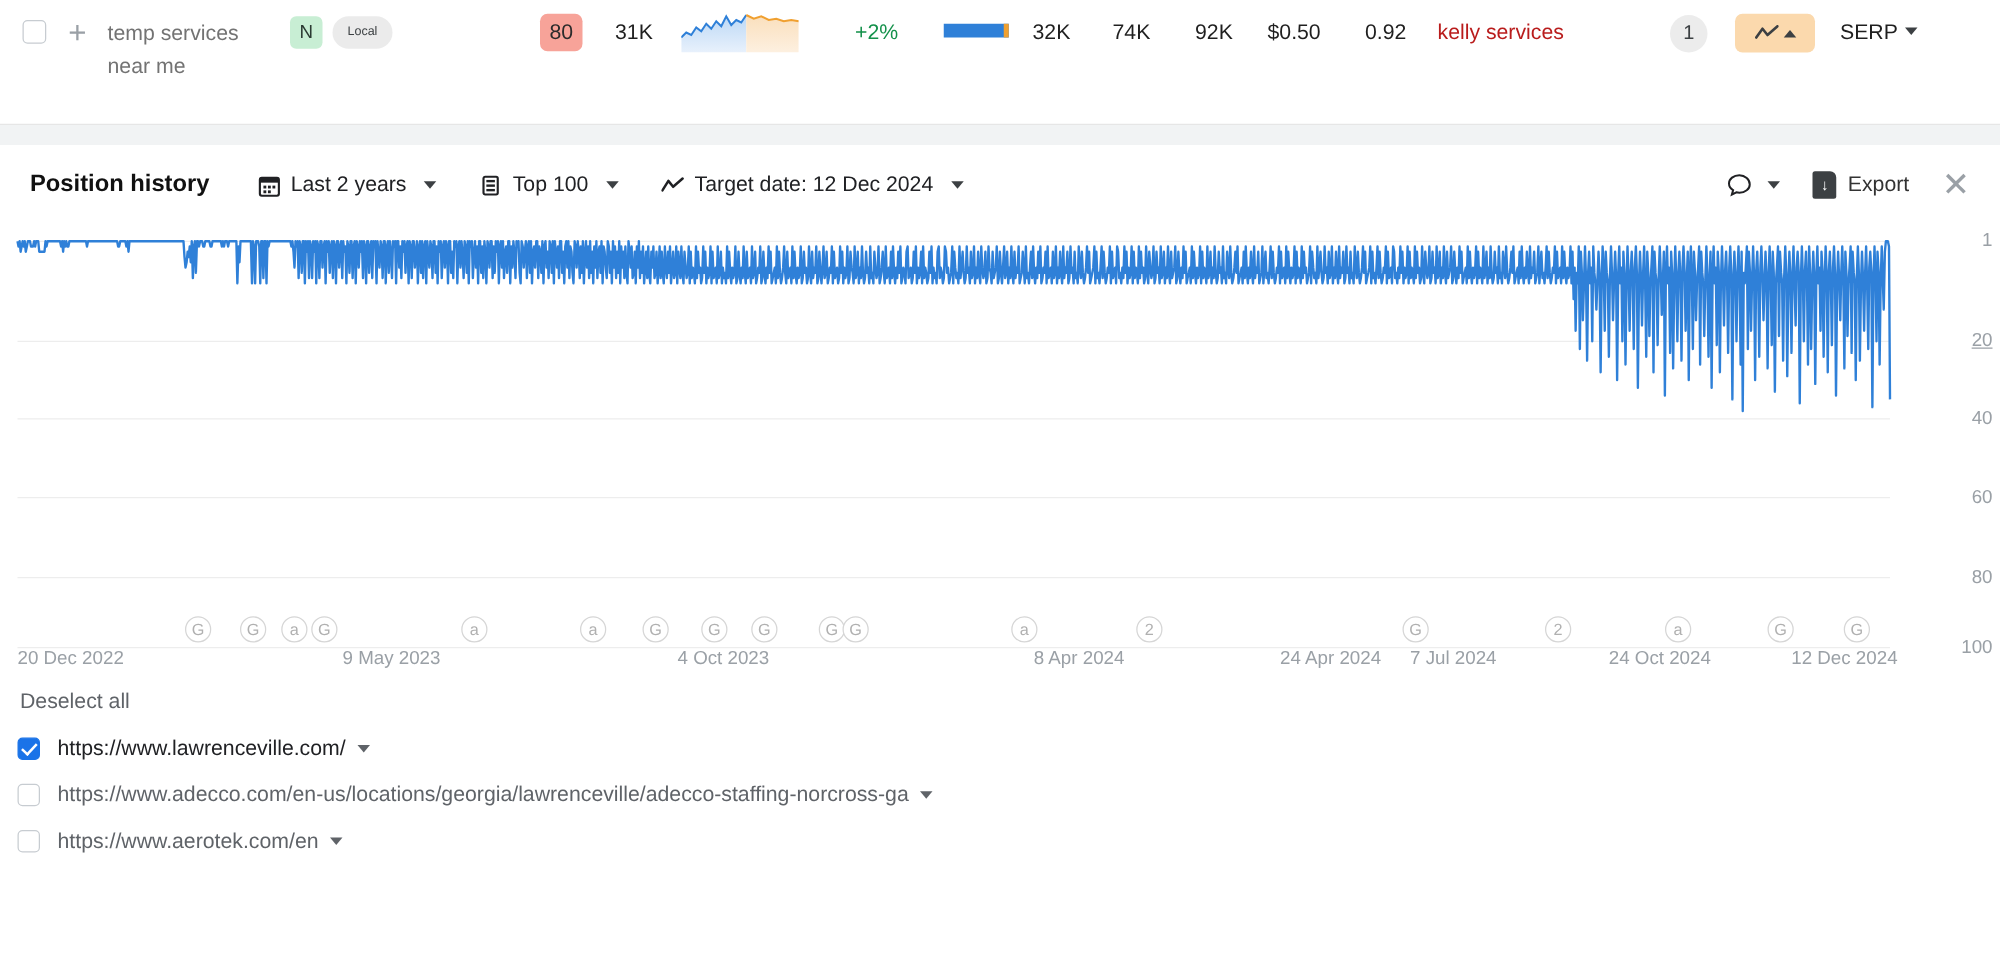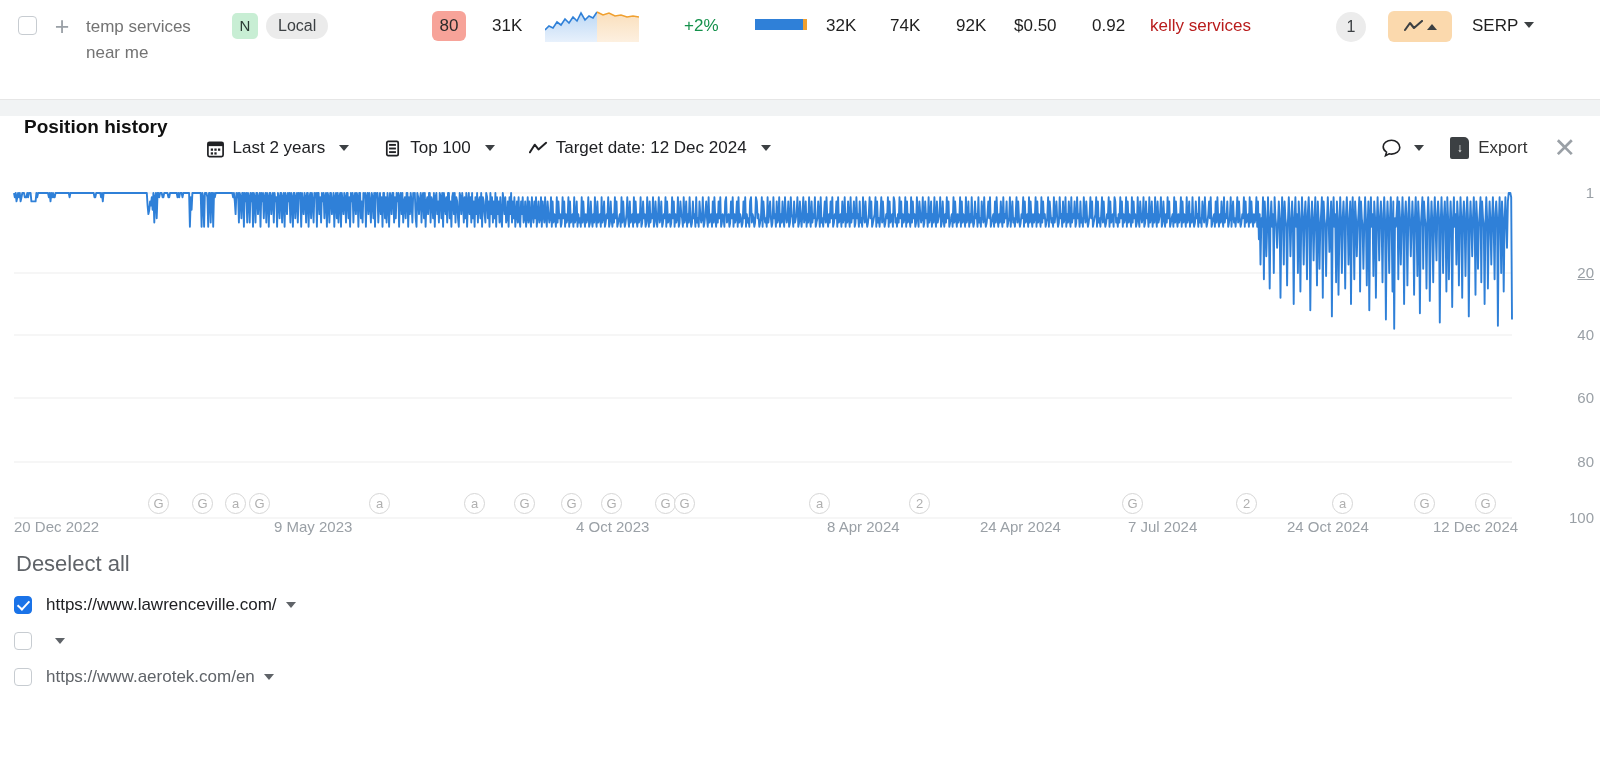--- a/index.html
+++ b/index.html
@@ -50,21 +50,21 @@
     color: #2b3a33;
     font-size: 15px; line-height: 26px; text-align: center;
   }
   .badge-local {
     left: 266px; top: 13px;
     height: 26px;
     padding: 0 12px;
     background: #ebebeb;
     border-radius: 13px;
     color: #3c4043;
-    font-size: 16px; line-height: 26px;
+    font-size: 10px; line-height: 26px;
   }
   .badge-kd {
     left: 432px; top: 11px;
     width: 34px; height: 30px;
     background: #f7a399;
     border-radius: 6px;
     color: #2b2b2b;
     font-size: 17px; line-height: 30px; text-align: center;
   }
   .metric { font-size: 17px; color: #1f1f1f; top: 16px; }
@@ -123,20 +123,21 @@
   }
 
   
   .gray-strip { height: 16px; background: #f1f3f4; }
 
   
   .toolbar {
     position: relative;
     height: 64px;
     display: flex;
+    align-items: center;
     padding: 0 24px;
     background: #fff;
   }
   .toolbar-title {
     font-size: 19px;
     font-weight: bold;
     color: #111;
     margin-right: 38px;
   }
   .tb-ctrl {
@@ -190,21 +191,21 @@
     background: #fff;
     color: #b0b0b0;
     font-size: 13px;
     line-height: 19px;
     text-align: center;
   }
 
   
   .url-area { padding: 6px 0 0 14px; background: #fff; }
   .deselect {
-    font-size: 22px; color: #5f6368;
+    font-size: 17px; color: #5f6368;
     margin: 10px 0 18px 2px;
     display: inline-block;
   }
   .url-item { display: flex; align-items: center; margin-bottom: 17px; }
   .cb {
     width: 18px; height: 18px;
     border: 1.5px solid #c7ccd1;
     border-radius: 4px;
     background: #fff;
     margin-right: 14px;
@@ -351,23 +352,23 @@
       <div class="ylabel" style="top: 4px;">1</div>
       <div class="ylabel" style="top: 84px; text-decoration: underline;">20</div>
       <div class="ylabel" style="top: 146px;">40</div>
       <div class="ylabel" style="top: 209px;">60</div>
       <div class="ylabel" style="top: 273px;">80</div>
       <div class="ylabel" style="top: 329px;">100</div>
     </div>
   <div id="xlabels">
       <div class="xlabel" style="left: 14px;">20 Dec 2022</div>
       <div class="xlabel" style="left: 274px;">9 May 2023</div>
-      <div class="xlabel" style="left: 576px;">4 Oct 2023</div>
+      <div class="xlabel" style="left: 542px;">4 Oct 2023</div>
       <div class="xlabel" style="left: 827px;">8 Apr 2024</div>
-      <div class="xlabel" style="left: 980px; text-align: center;">24 Apr 2024</div>
+      <div class="xlabel" style="left: 1024px; text-align: center;">24 Apr 2024</div>
       <div class="xlabel" style="left: 1128px;">7 Jul 2024</div>
       <div class="xlabel" style="left: 1287px;">24 Oct 2024</div>
       <div class="xlabel" style="left: 1433px;">12 Dec 2024</div>
     </div>
   <div id="events">
       <div class="evt" style="left: 148px; top: 313px;">G</div>
       <div class="evt" style="left: 192px; top: 313px;">G</div>
       <div class="evt" style="left: 225px; top: 313px;">a</div>
       <div class="evt" style="left: 249px; top: 313px;">G</div>
       <div class="evt" style="left: 369px; top: 313px;">a</div>
@@ -390,20 +391,21 @@
 <div class="url-area">
   <div class="deselect">Deselect all</div>
   <div id="urls">
       <div class="url-item">
         <div class="cb checked"></div>
         <span class="url-txt active">https://www.lawrenceville.com/</span>
         <span class="url-caret"></span>
       </div>
       <div class="url-item">
         <div class="cb"></div>
+        <span class="url-txt">https://www.adecco.com/en-us/locations/georgia/lawrenceville/adecco-staffing-norcross-ga</span>
         <span class="url-caret"></span>
       </div>
       <div class="url-item">
         <div class="cb"></div>
         <span class="url-txt">https://www.aerotek.com/en</span>
         <span class="url-caret"></span>
       </div>
     </div>
 </div>
 

